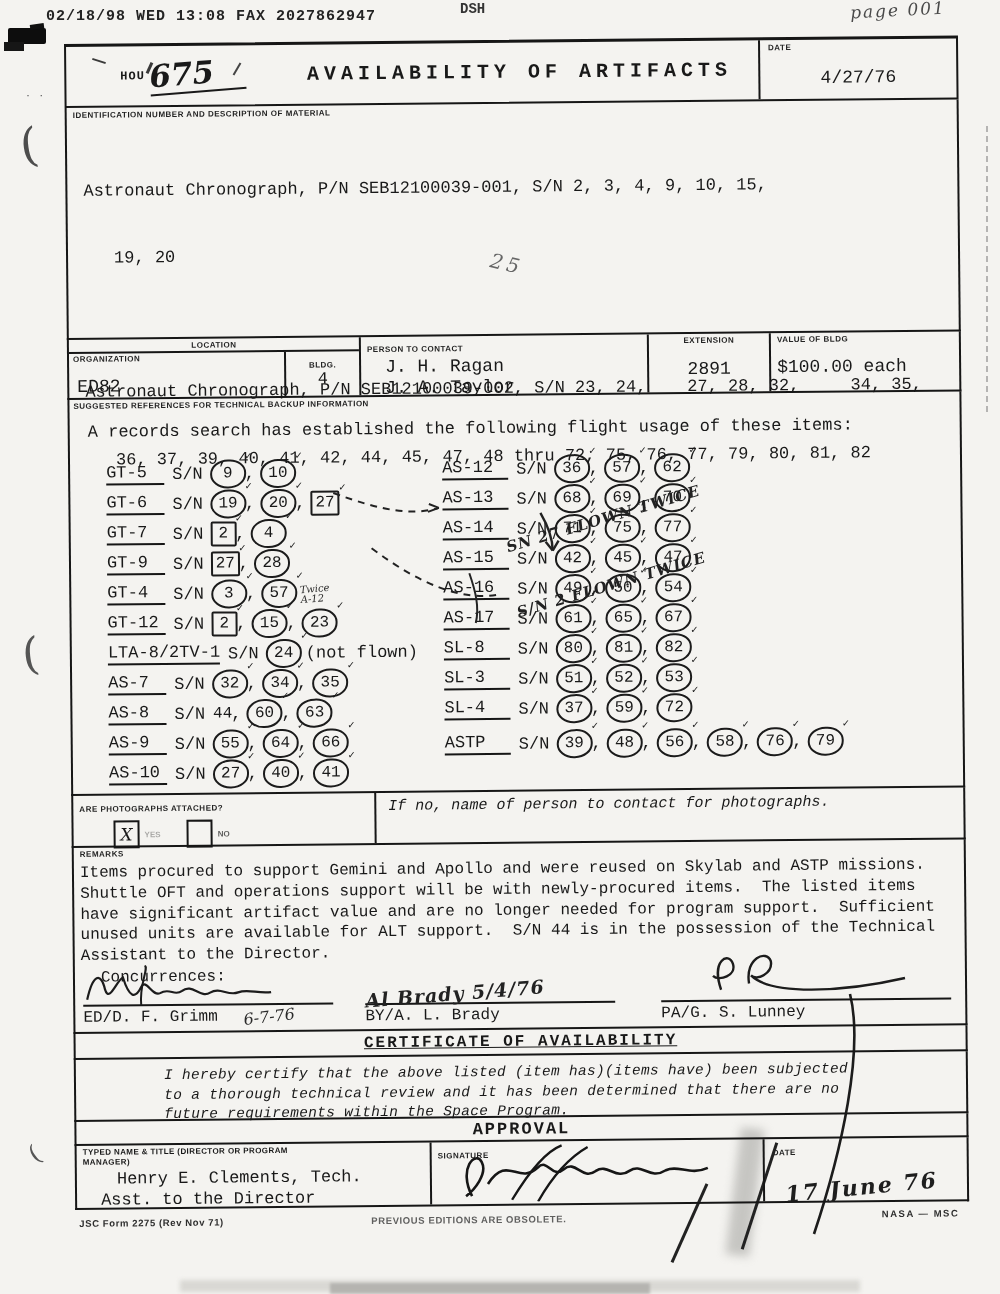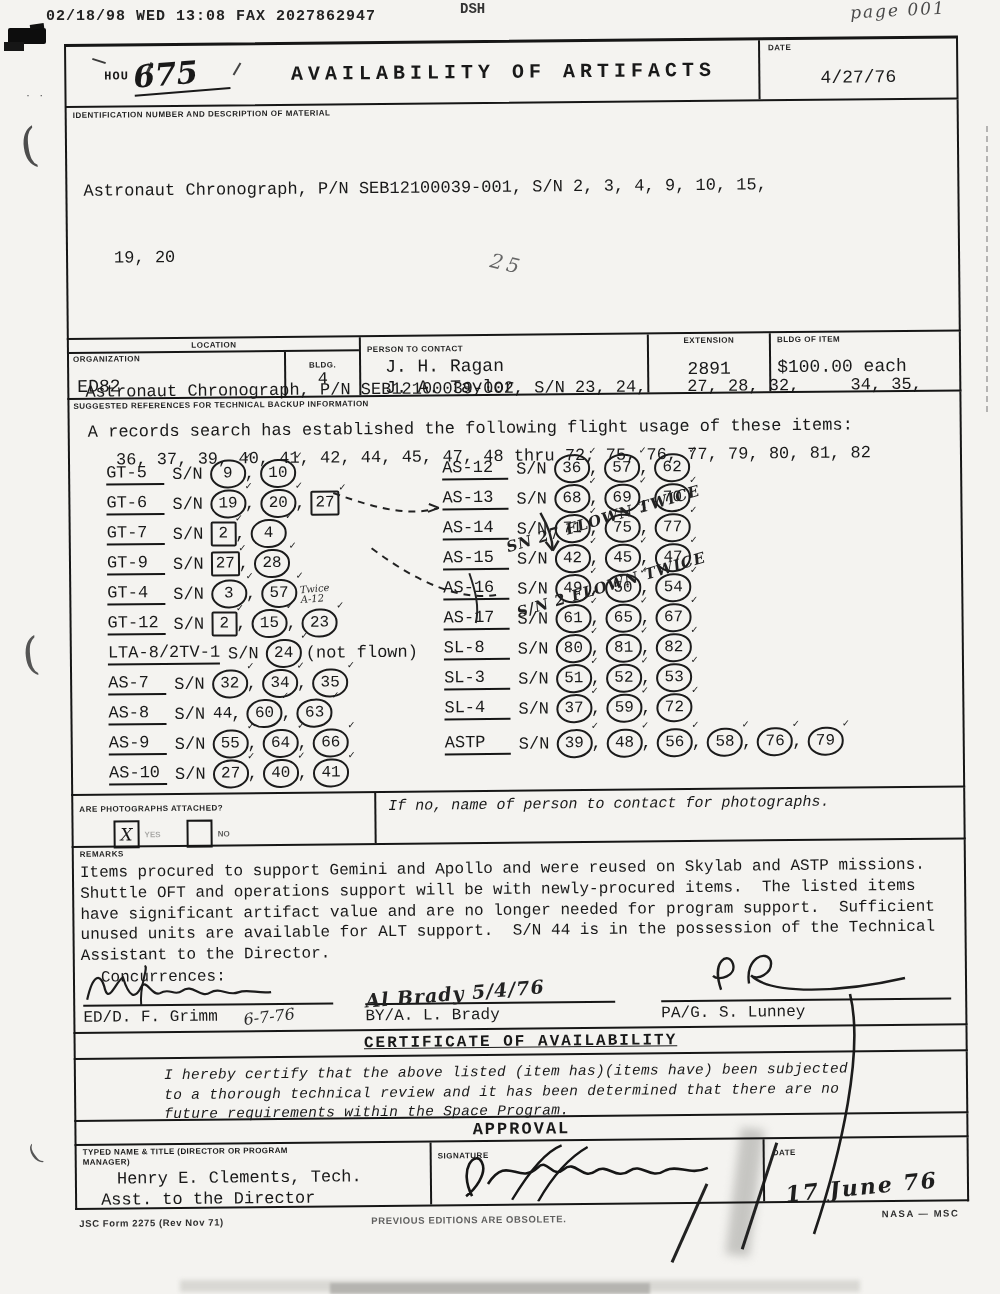--- a/index.html
+++ b/index.html
@@ -37,21 +37,21 @@
   .lunney-tail{position:absolute;left:772px;top:990px;width:110px;height:250px;pointer-events:none;}
 
   
   .form{position:absolute;left:64px;top:44px;width:894px;transform:rotate(-0.55deg);transform-origin:top left;}
   .box{border:2px solid #161616;border-top:none;position:relative;box-sizing:border-box;}
   .box.first{border-top:3px solid #161616;}
 
   
   .title-row{height:64px;display:flex;}
   .title-main{flex:1;display:flex;align-items:center;position:relative;}
-  .hou{font-size:12px;font-weight:bold;margin-left:38px;letter-spacing:1px;}
+  .hou{font-size:12px;font-weight:bold;margin-left:54px;letter-spacing:1px;}
   .hou-num{font-size:31px;font-weight:bold;transform:rotate(-4deg);margin-left:4px;width:96px;border-bottom:2.5px solid #191919;line-height:1;padding-bottom:2px;}
   .form-title{font-size:20px;font-weight:bold;letter-spacing:5px;margin-left:62px;font-family:"Liberation Mono","DejaVu Sans Mono",monospace;}
   .date-cell{width:196px;border-left:2.5px solid #161616;position:relative;}
   .date-cell .lbl{position:absolute;top:3px;left:8px;}
   .date-val{font-size:18px;text-align:center;margin-top:28px;}
 
   
   .id-box{height:232px;}
   .id-box .lbl{display:block;padding:3px 0 0 6px;}
   .id-lines{padding:16px 0 0 16px;font-size:17px;line-height:1.32;white-space:pre-wrap;}
@@ -227,21 +227,21 @@
       <div class="contact-names mono">
         <div>J. H. Ragan</div>
         <div>J. A. Taylor</div>
       </div>
     </div>
     <div class="ext-cell">
       <span class="lbl">EXTENSION</span>
       <div class="ext-val mono">2891</div>
     </div>
     <div class="val-cell">
-      <span class="lbl">BLDG OF ITEM</span>
+      <span class="lbl">VALUE OF BLDG</span>
       <div class="val-val mono">$100.00 each</div>
     </div>
   </div>
 
   <div class="box refs">
     <span class="lbl">SUGGESTED REFERENCES FOR TECHNICAL BACKUP INFORMATION</span>
     <div class="refs-intro mono">A records search has established the following flight usage of these items:</div>
     <div class="fl-col" id="fl-left">
         <div class="fl-row">
           <span class="mission">GT-5</span>

